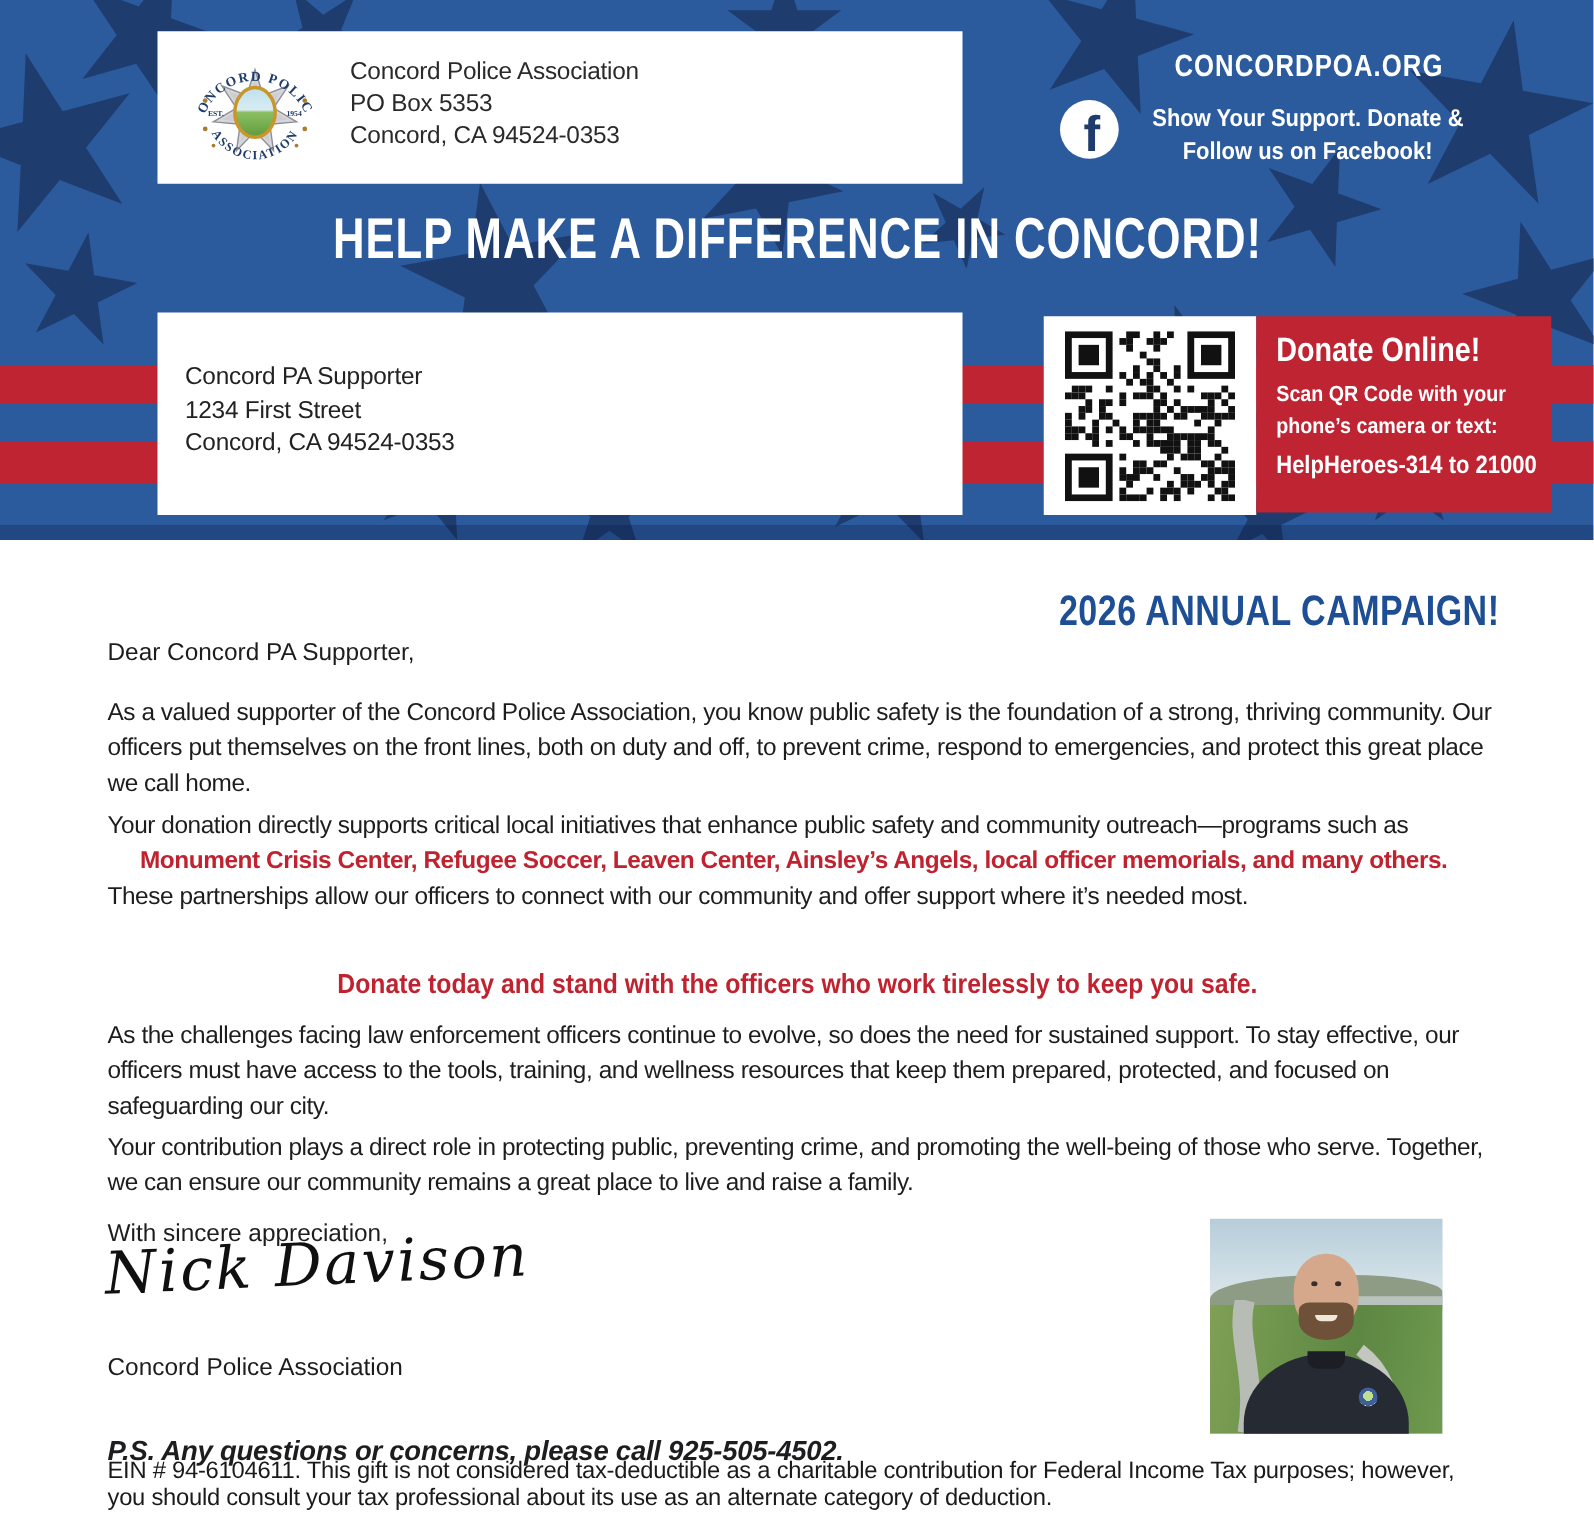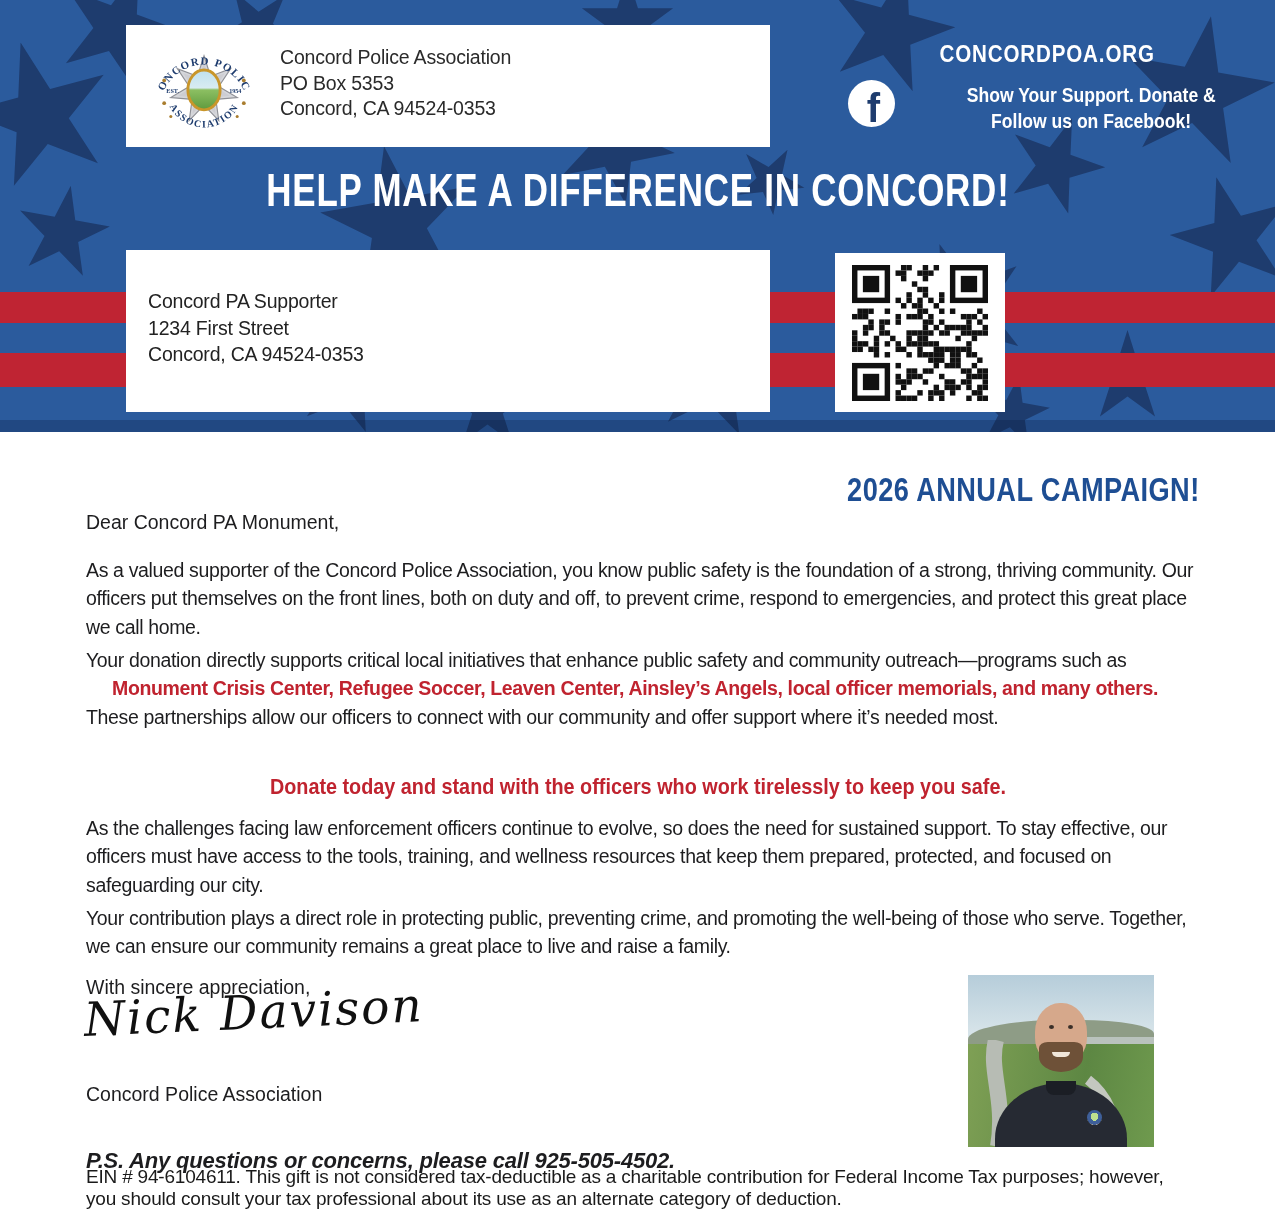--- a/index.html
+++ b/index.html
@@ -18,21 +18,21 @@
   .sender-box{position:absolute;left:126px;top:25px;width:644px;height:122px;background:#fff;z-index:3;}
   .sender-text{position:absolute;left:154px;top:20px;font-size:19.5px;line-height:25.5px;color:#2a2a2a;letter-spacing:-.2px;}
   .logo-svg{position:absolute;left:24px;top:8px;}
 
   .website{position:absolute;left:897px;top:40px;width:300px;text-align:center;z-index:3;}
   .website span{display:inline-block;transform:scaleX(.84);transform-origin:center;
         font-size:24.5px;font-weight:bold;color:#fff;letter-spacing:1px;white-space:nowrap;}
   .fb-circle{position:absolute;left:848px;top:80px;width:47px;height:47px;border-radius:50%;background:#fff;z-index:3;
         display:flex;align-items:flex-end;justify-content:center;overflow:hidden;}
   .fb-f{font-size:40px;font-weight:bold;color:#1e3c6e;line-height:38px;transform:translateX(2px);}
-  .fb-cta{position:absolute;left:945px;top:82px;width:292px;text-align:center;z-index:3;
+  .fb-cta{position:absolute;left:900px;top:82px;width:292px;text-align:center;z-index:3;
         font-size:19.5px;font-weight:bold;color:#fff;line-height:26px;}
   .fb-cta span{display:inline-block;transform:scaleX(.9);transform-origin:center;white-space:nowrap;}
 
   .banner-headline{position:absolute;left:0;right:0;top:163px;text-align:center;z-index:3;}
   .banner-headline span{display:inline-block;transform:scaleX(.76);transform-origin:center;
         font-size:46px;font-weight:bold;color:#fff;letter-spacing:1px;white-space:nowrap;}
 
   .recipient-box{position:absolute;left:126px;top:250px;width:644px;height:162px;background:#fff;z-index:3;}
   .recipient-text{position:absolute;left:22px;top:38px;font-size:19.5px;line-height:26.5px;color:#222;letter-spacing:-.2px;}
 
@@ -374,25 +374,33 @@
           <rect x="10.88" y="10.88" width="16.32" height="16.32" fill="#111"></rect>
           <rect x="97.92" y="0" width="38.080000000000005" height="38.080000000000005" fill="#111"></rect>
           <rect x="103.36000000000001" y="5.44" width="27.200000000000003" height="27.200000000000003" fill="#fff"></rect>
           <rect x="108.80000000000001" y="10.88" width="16.32" height="16.32" fill="#111"></rect>
           <rect x="0" y="97.92" width="38.080000000000005" height="38.080000000000005" fill="#111"></rect>
           <rect x="5.44" y="103.36000000000001" width="27.200000000000003" height="27.200000000000003" fill="#fff"></rect>
           <rect x="10.88" y="108.80000000000001" width="16.32" height="16.32" fill="#111"></rect>
         </svg>
     </div>
 
+    <div class="donate-box">
+      <div class="donate-title">Donate Online!</div>
+      <div class="donate-instr">
+        <span>Scan QR Code with your</span><br>
+        <span>phone’s camera or text:</span>
+      </div>
+      <div class="donate-code">HelpHeroes-314 to 21000</div>
+    </div>
   </div>
 
   <div class="letter">
     <div class="campaign-title">2026 ANNUAL CAMPAIGN!</div>
-    <div class="salutation">Dear Concord PA Monument,</div>
+    <div class="salutation">Dear Concord PA Supporter,</div>
 
     <div class="para p1">As a valued supporter of the Concord Police Association, you know public safety is the foundation of a strong, thriving community. Our officers put themselves on the front lines, both on duty and off, to prevent crime, respond to emergencies, and protect this great place we call home.</div>
 
     <div class="para p2"><span>Your donation directly supports critical local initiatives that enhance public safety and community outreach—programs such as </span><span class="red-bold">Monument Crisis Center, Refugee Soccer, Leaven Center, Ainsley’s Angels, local officer memorials, and many others.</span><span> These partnerships allow our officers to connect with our community and offer support where it’s needed most.</span></div>
 
     <div class="callout">
       <span>Donate today and stand with the officers who work tirelessly to keep you safe.</span>
     </div>
 
     <div class="para p3">As the challenges facing law enforcement officers continue to evolve, so does the need for sustained support. To stay effective, our officers must have access to the tools, training, and wellness resources that keep them prepared, protected, and focused on safeguarding our city.</div>

